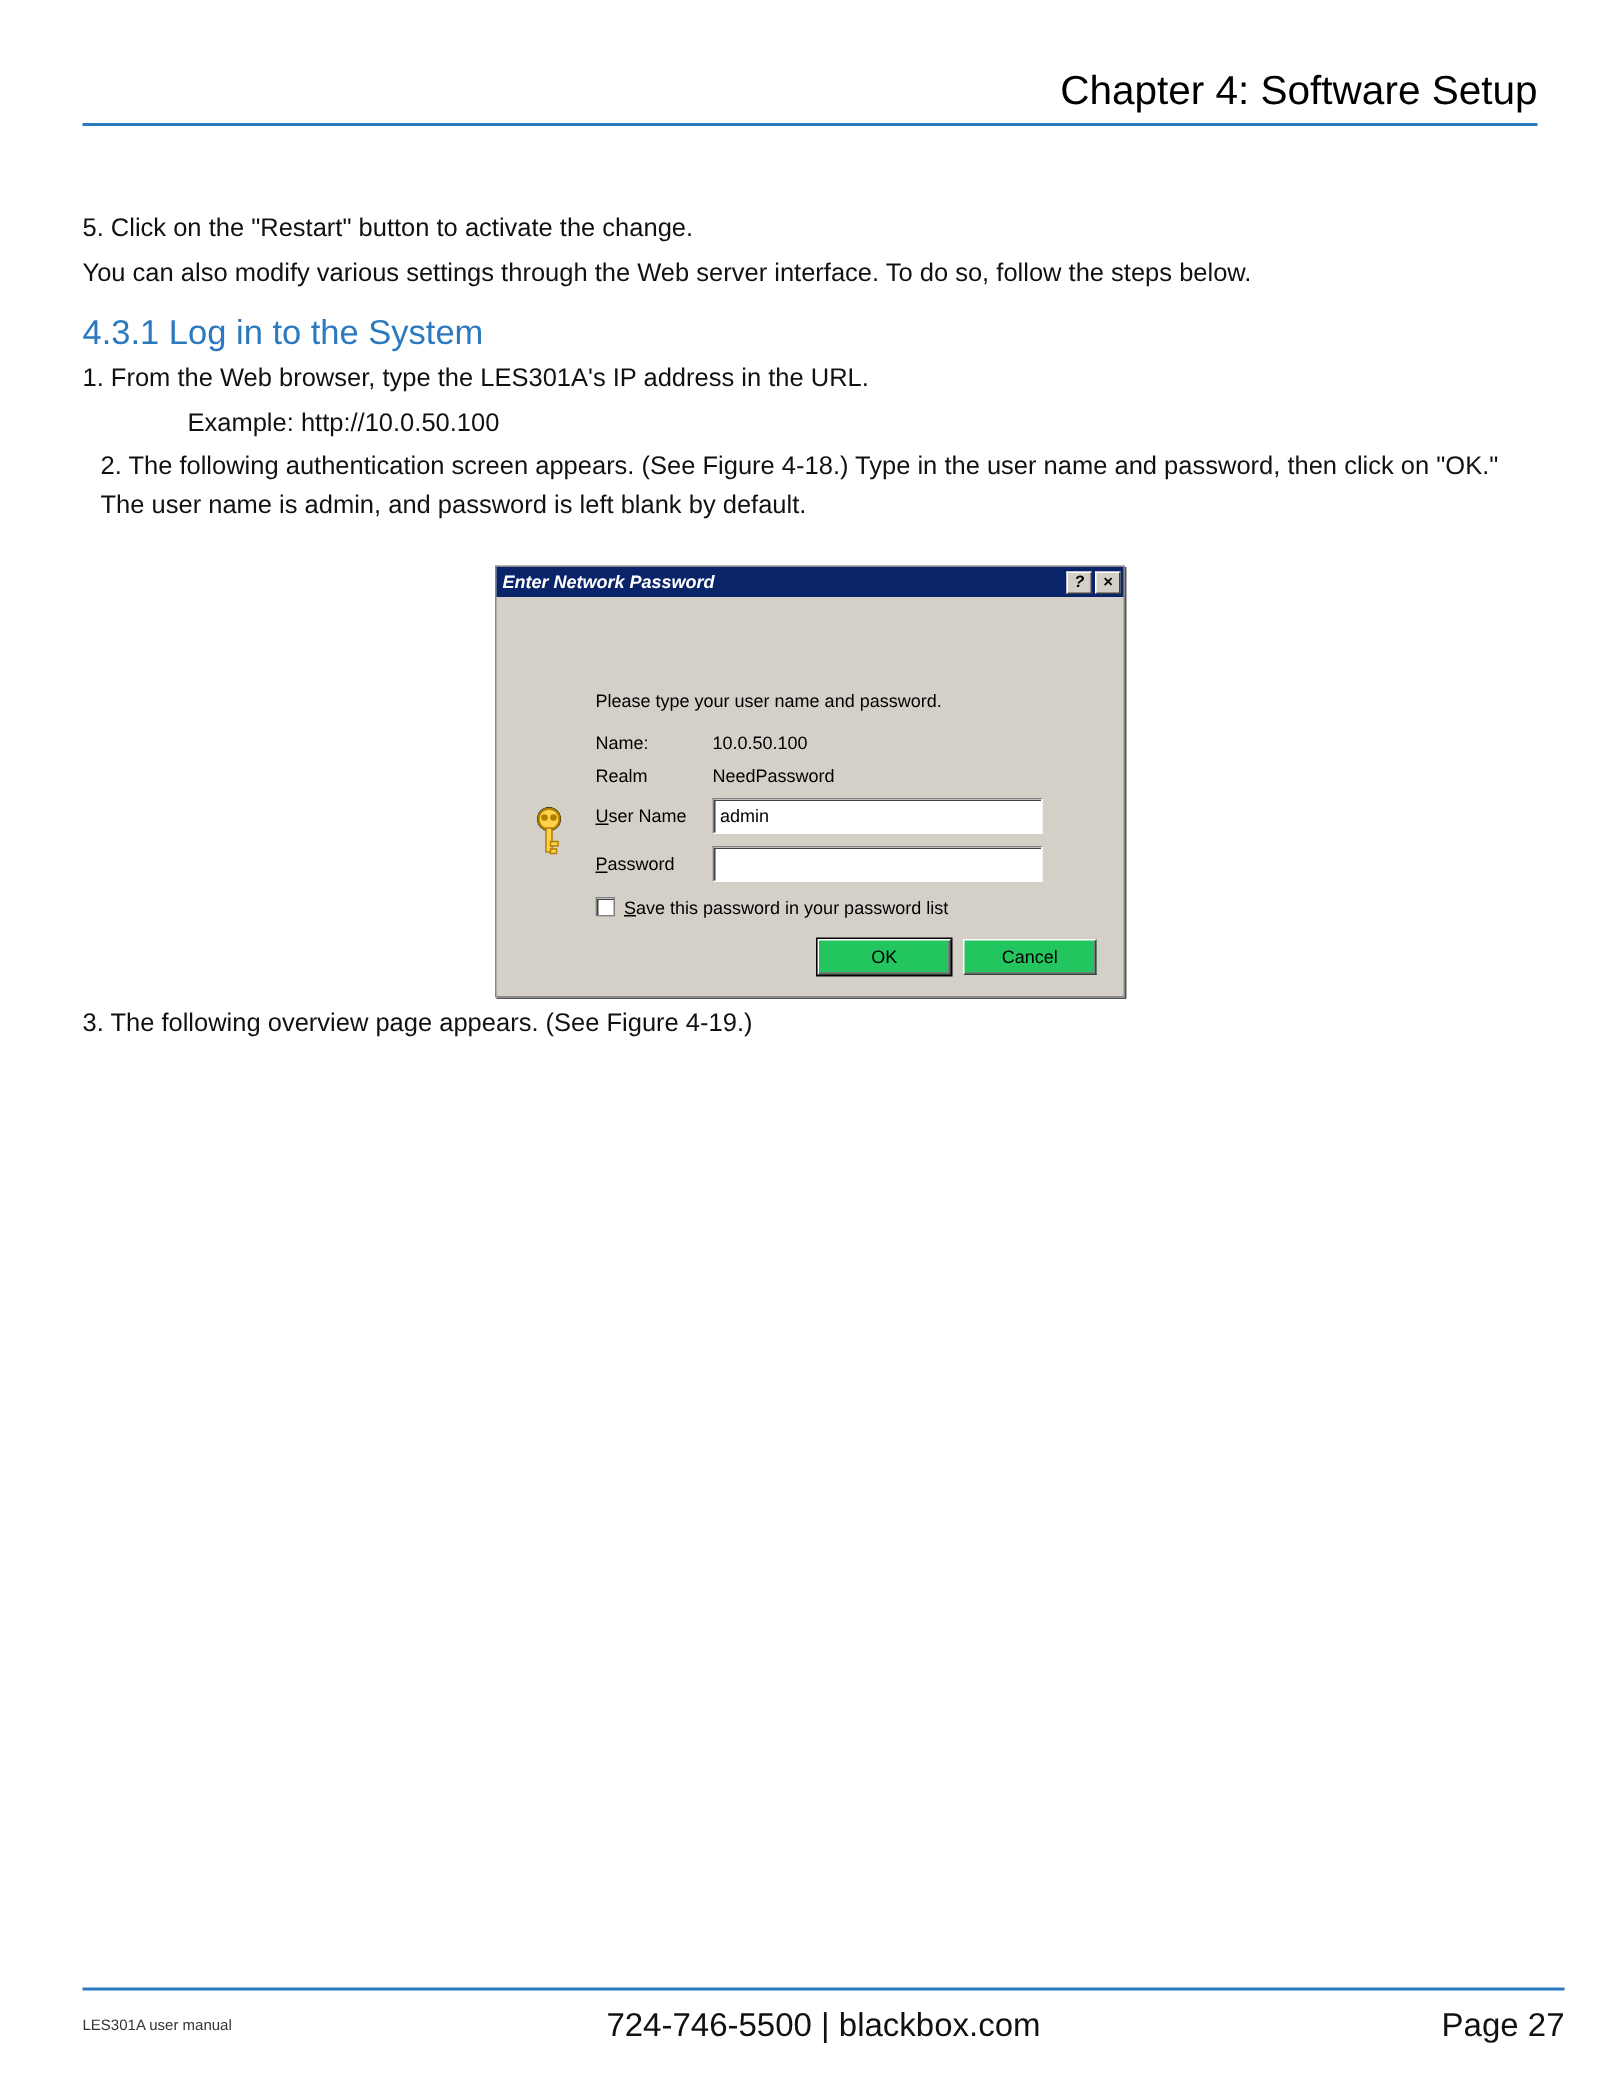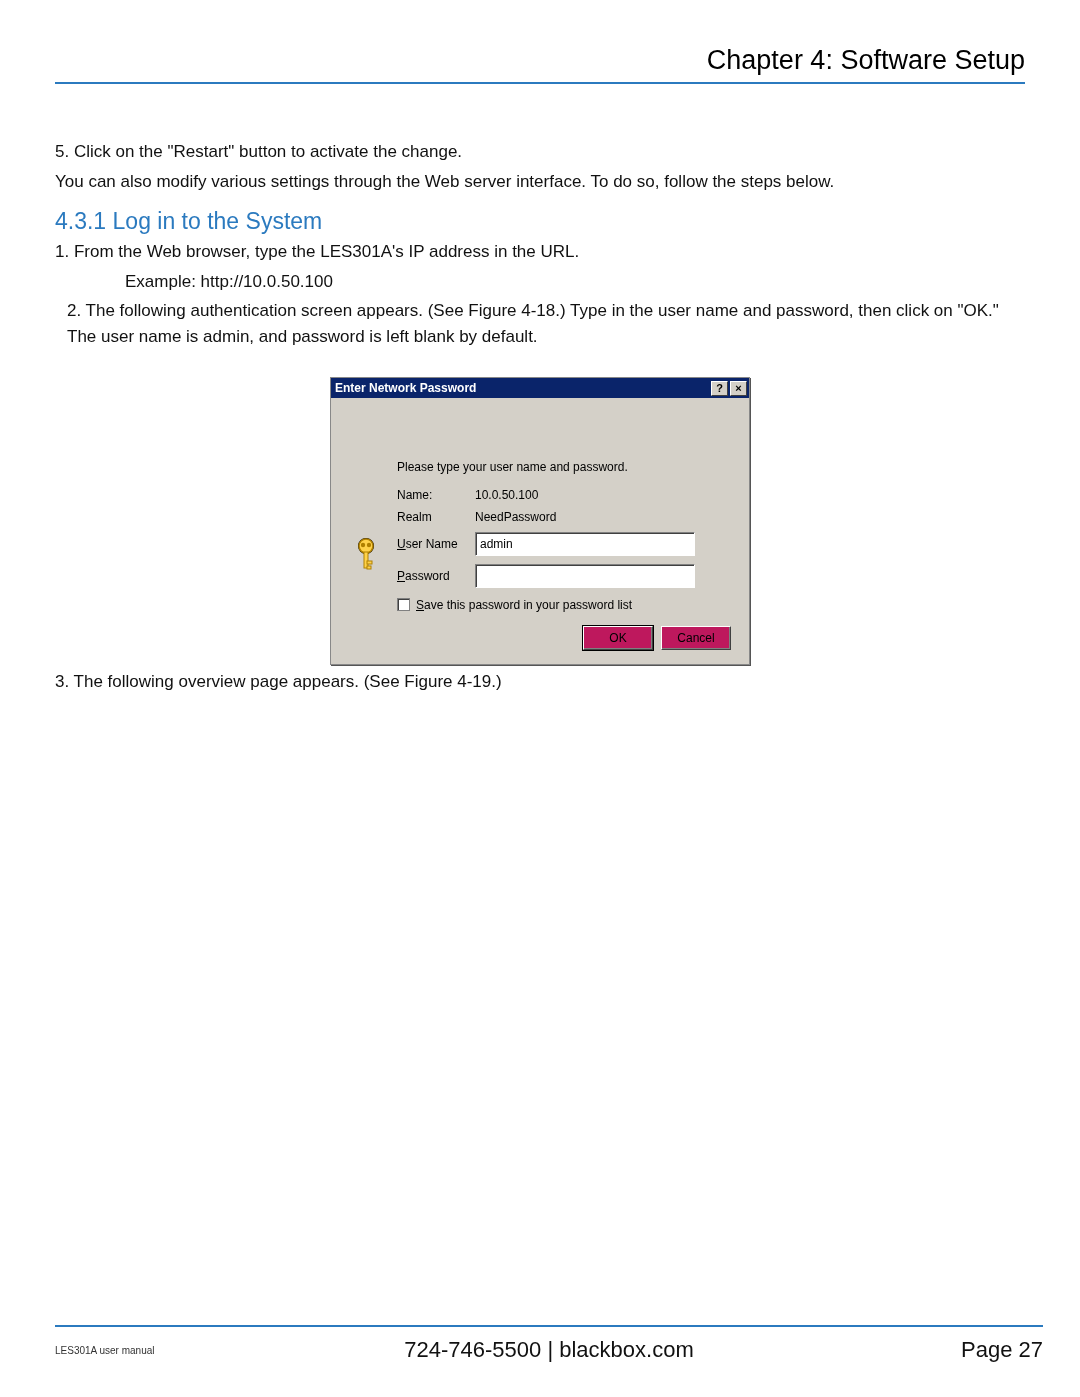--- a/index.html
+++ b/index.html
@@ -64,20 +64,21 @@
   }
   .titlebar {
     background: #0a246a;
     color: #fff;
     height: 20px;
     display: flex;
     align-items: center;
     padding: 0 2px 0 4px;
     font-weight: bold;
     font-size: 12px;
+    font-style: italic;
   }
   .titlebar-text { flex: 1; }
   .titlebar-btn {
     width: 17px;
     height: 15px;
     background: #d4d0c8;
     border: 1px solid #404040;
     border-top-color: #fff;
     border-left-color: #fff;
     margin-left: 2px;
@@ -150,23 +151,23 @@
     box-shadow: inset 1px 1px 0 #404040, inset -1px -1px 0 #fff;
     margin-right: 6px;
   }
   .button-row {
     display: flex;
     justify-content: flex-end;
     gap: 8px;
     margin-top: 14px;
   }
   .win-btn {
-    width: 70px;
+    width: 89px;
     height: 24px;
-    background: #be185d;
+    background: #22c55e;
     border: 1px solid #404040;
     border-top-color: #fff;
     border-left-color: #fff;
     box-shadow: inset -1px -1px 0 #808080;
     font-family: Tahoma, Arial, sans-serif;
     font-size: 12px;
     text-align: center;
     line-height: 22px;
     cursor: pointer;
   }

